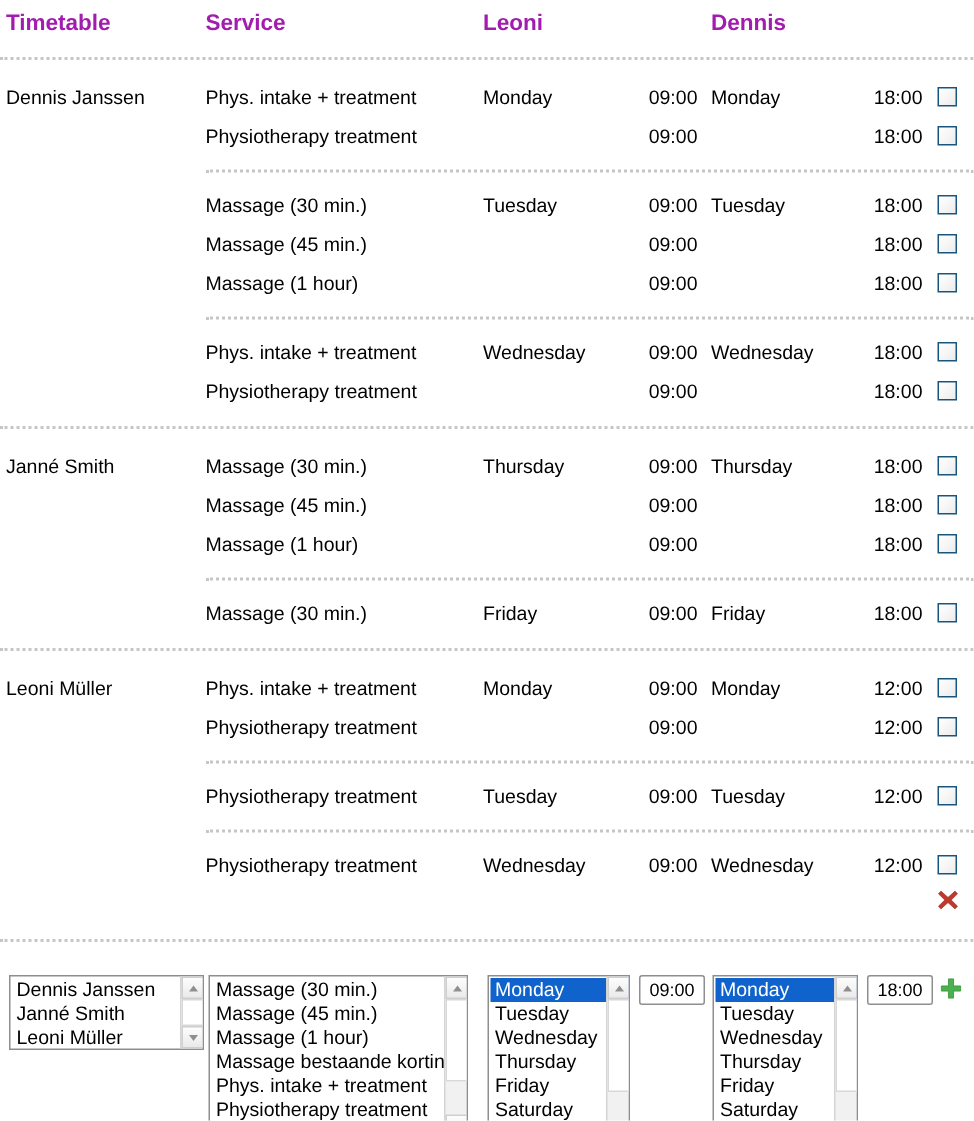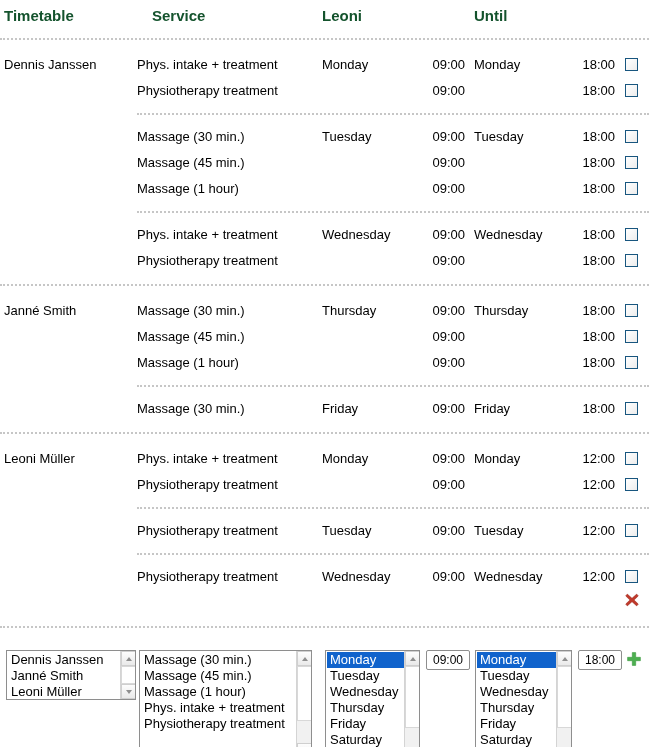--- a/index.html
+++ b/index.html
@@ -19,25 +19,25 @@
   
   .header-row {
     position: relative;
     height: 38px;
   }
   .header-cell {
     position: absolute;
     top: 7px;
     font-size: 15px;
     font-weight: bold;
-    color: #14532d;
+    color: #a21caf;
     white-space: nowrap;
   }
   .h-timetable { left: 4px; }
-  .h-service   { left: 137px; margin-left: 15px; }
+  .h-service   { left: 137px; }
   .h-from      { left: 322px; }
   .h-until     { left: 474px; }
 
   
   .sep-full {
     height: 1px;
     margin: 0 0 0 0;
     border-top: 2px dotted #c6c6c6;
     width: 649px;
   }
@@ -179,21 +179,21 @@
   #in-untiltime{left: 578px; top: 22px; }
   #btn-add    { left: 626px; top: 23px; }
 </style>
 </head>
 <body>
 
 <div class="header-row">
   <div class="header-cell h-timetable">Timetable</div>
   <div class="header-cell h-service">Service</div>
   <div class="header-cell h-from">Leoni</div>
-  <div class="header-cell h-until">Until</div>
+  <div class="header-cell h-until">Dennis</div>
 </div>
 <div class="sep-full"></div>
 
 <div id="timetable-body">
     <div class="person-block">
       <div class="spacer-top"></div>
       <div class="group">
         <div class="row">
           <div class="cell c-person">Dennis Janssen</div>
           <div class="cell c-service">Phys. intake + treatment</div>
@@ -370,20 +370,21 @@
           <span class="sarrow"></span>
         </div>
     </div>
   </div>
 
   <div class="listbox" id="lb-service">
     <div class="lb-inner" id="lb-service-opts">
         <div class="opt">Massage (30 min.)</div>
         <div class="opt">Massage (45 min.)</div>
         <div class="opt">Massage (1 hour)</div>
+        <div class="opt">Massage bestaande kortin</div>
         <div class="opt">Phys. intake + treatment</div>
         <div class="opt">Physiotherapy treatment</div>
       </div>
     <div class="sbar">
       <div class="sthumb" style="top:15px;height:55px;"></div>
       <div class="sbtn up">
           <span class="sarrow"></span>
         </div>
       <div class="sbtn dn"></div>
     </div>

